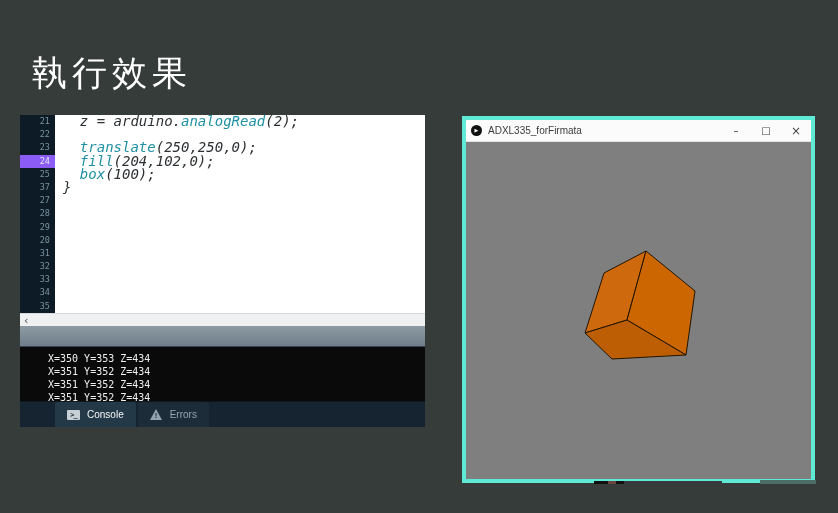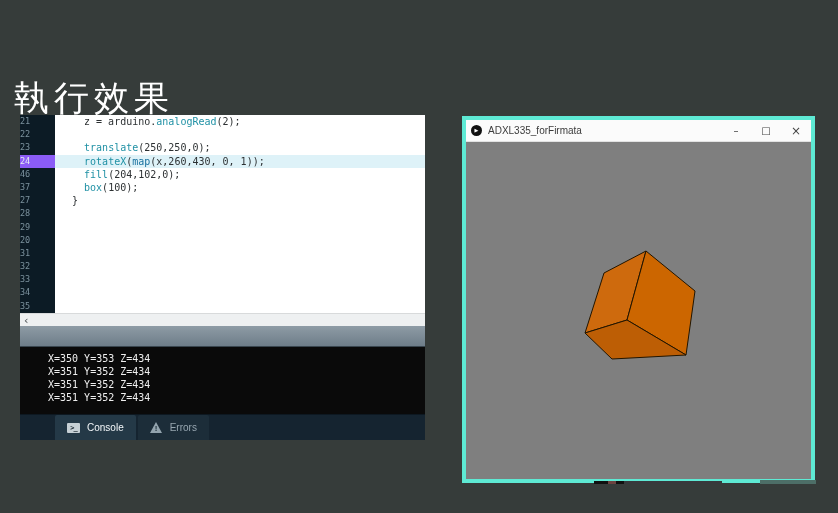--- a/index.html
+++ b/index.html
@@ -3,39 +3,39 @@
 <meta charset="utf-8">
 <style>
   html,body{margin:0;padding:0;}
   body{
     width:838px;height:513px;position:relative;overflow:hidden;
     background:#363c3a;
     font-family:"Liberation Sans",sans-serif;
   }
   
   .page-title{
-    position:absolute;left:14px;top:50px;
-    color:#ffffff;font-size:35px;font-weight:400;letter-spacing:5px;margin-top:25px;
+    position:absolute;left:32px;top:50px;
+    color:#ffffff;font-size:35px;font-weight:400;letter-spacing:5px;
   }
   
   .ide-panel{
     position:absolute;left:20px;top:115px;width:405px;height:325px;
     display:flex;flex-direction:column;overflow:hidden;
   }
   .editor{height:198px;display:flex;overflow:hidden;background:#ffffff;}
   .gutter{width:35px;background:#0c1b25;flex-shrink:0;}
   .ln{
-    height:13.2px;line-height:13.2px;text-align:left;padding-right:5px;
+    height:13.2px;line-height:13.2px;text-align:right;padding-right:5px;
     color:#7b919d;font-family:"DejaVu Sans Mono",monospace;font-size:8.5px;
   }
   .ln-cur{background:#8b5cf6;color:#e3ecf0;}
   .code-col{flex:1;overflow:hidden;}
   .cl{
-    height:13.2px;line-height:13.2px;padding-left:17px;white-space:pre;
-    font-family:"DejaVu Sans Mono",monospace;font-size:10px;color:#2d3133;
+    height:13.2px;line-height:13.2px;padding-left:8px;white-space:pre;
+    font-family:"DejaVu Sans Mono",monospace;font-size:14px;color:#2d3133;font-style:italic;
   }
   .cl-cur{background:#def2f8;}
   .tok-p{color:#2d3133;}
   .tok-f{color:#2091a5;}
   .tok-f2{color:#19719f;}
   
   .hscroll{
     height:13px;background:#eef0f1;border-top:1px solid #d8dadb;box-sizing:border-box;
     display:flex;align-items:center;
   }
@@ -43,21 +43,21 @@
     color:#4a4f52;font-size:11px;line-height:11px;padding-left:4px;
     font-family:"DejaVu Sans",sans-serif;
   }
   
   .message-area{
     height:21px;background:linear-gradient(#8e9ba5,#6e7d89);
     border-bottom:1px solid #39464f;box-sizing:border-box;
   }
   
   .console-out{
-    height:67px;background:#0a0a0a;padding:5px 0 15px 28px;box-sizing:border-box;overflow:hidden;
+    height:54px;background:#0a0a0a;padding:5px 0 15px 28px;box-sizing:border-box;overflow:hidden;
   }
   .console-line{
     color:#efefef;font-family:"DejaVu Sans Mono",monospace;font-size:10px;
     height:13px;line-height:13px;white-space:pre;
   }
   
   .tabbar{
     height:26px;background:#152430;display:flex;align-items:stretch;
     padding-left:35px;box-sizing:border-box;border-top:1px solid #0d1821;
   }
@@ -111,37 +111,36 @@
 <div class="page-title">執行效果</div>
 
 <div class="ide-panel">
 
   <div class="editor">
     <div class="gutter" id="gutter-col">
         <div class="ln">21</div>
         <div class="ln">22</div>
         <div class="ln">23</div>
         <div class="ln ln-cur">24</div>
-        <div class="ln">46</div>
+        <div class="ln">25</div>
         <div class="ln">37</div>
         <div class="ln">27</div>
         <div class="ln">28</div>
         <div class="ln">29</div>
         <div class="ln">20</div>
         <div class="ln">31</div>
         <div class="ln">32</div>
         <div class="ln">33</div>
         <div class="ln">34</div>
         <div class="ln">35</div>
       </div>
     <div class="code-col" id="code-col">
         <div class="cl"><span class="tok-p">  z = arduino.</span><span class="tok-f">analogRead</span><span class="tok-p">(2);</span></div>
         <div class="cl"></div>
         <div class="cl"><span class="tok-p">  </span><span class="tok-f">translate</span><span class="tok-p">(250,250,0);</span></div>
-        <div class="cl cl-cur"><span class="tok-p">  </span><span class="tok-f">rotateX</span><span class="tok-p">(</span><span class="tok-f2">map</span><span class="tok-p">(x,260,430, 0, 1));</span></div>
         <div class="cl"><span class="tok-p">  </span><span class="tok-f">fill</span><span class="tok-p">(204,102,0);</span></div>
         <div class="cl"><span class="tok-p">  </span><span class="tok-f">box</span><span class="tok-p">(100);</span></div>
         <div class="cl"><span class="tok-p">}</span></div>
         <div class="cl"></div>
         <div class="cl"></div>
         <div class="cl"></div>
         <div class="cl"></div>
         <div class="cl"></div>
         <div class="cl"></div>
       </div>

